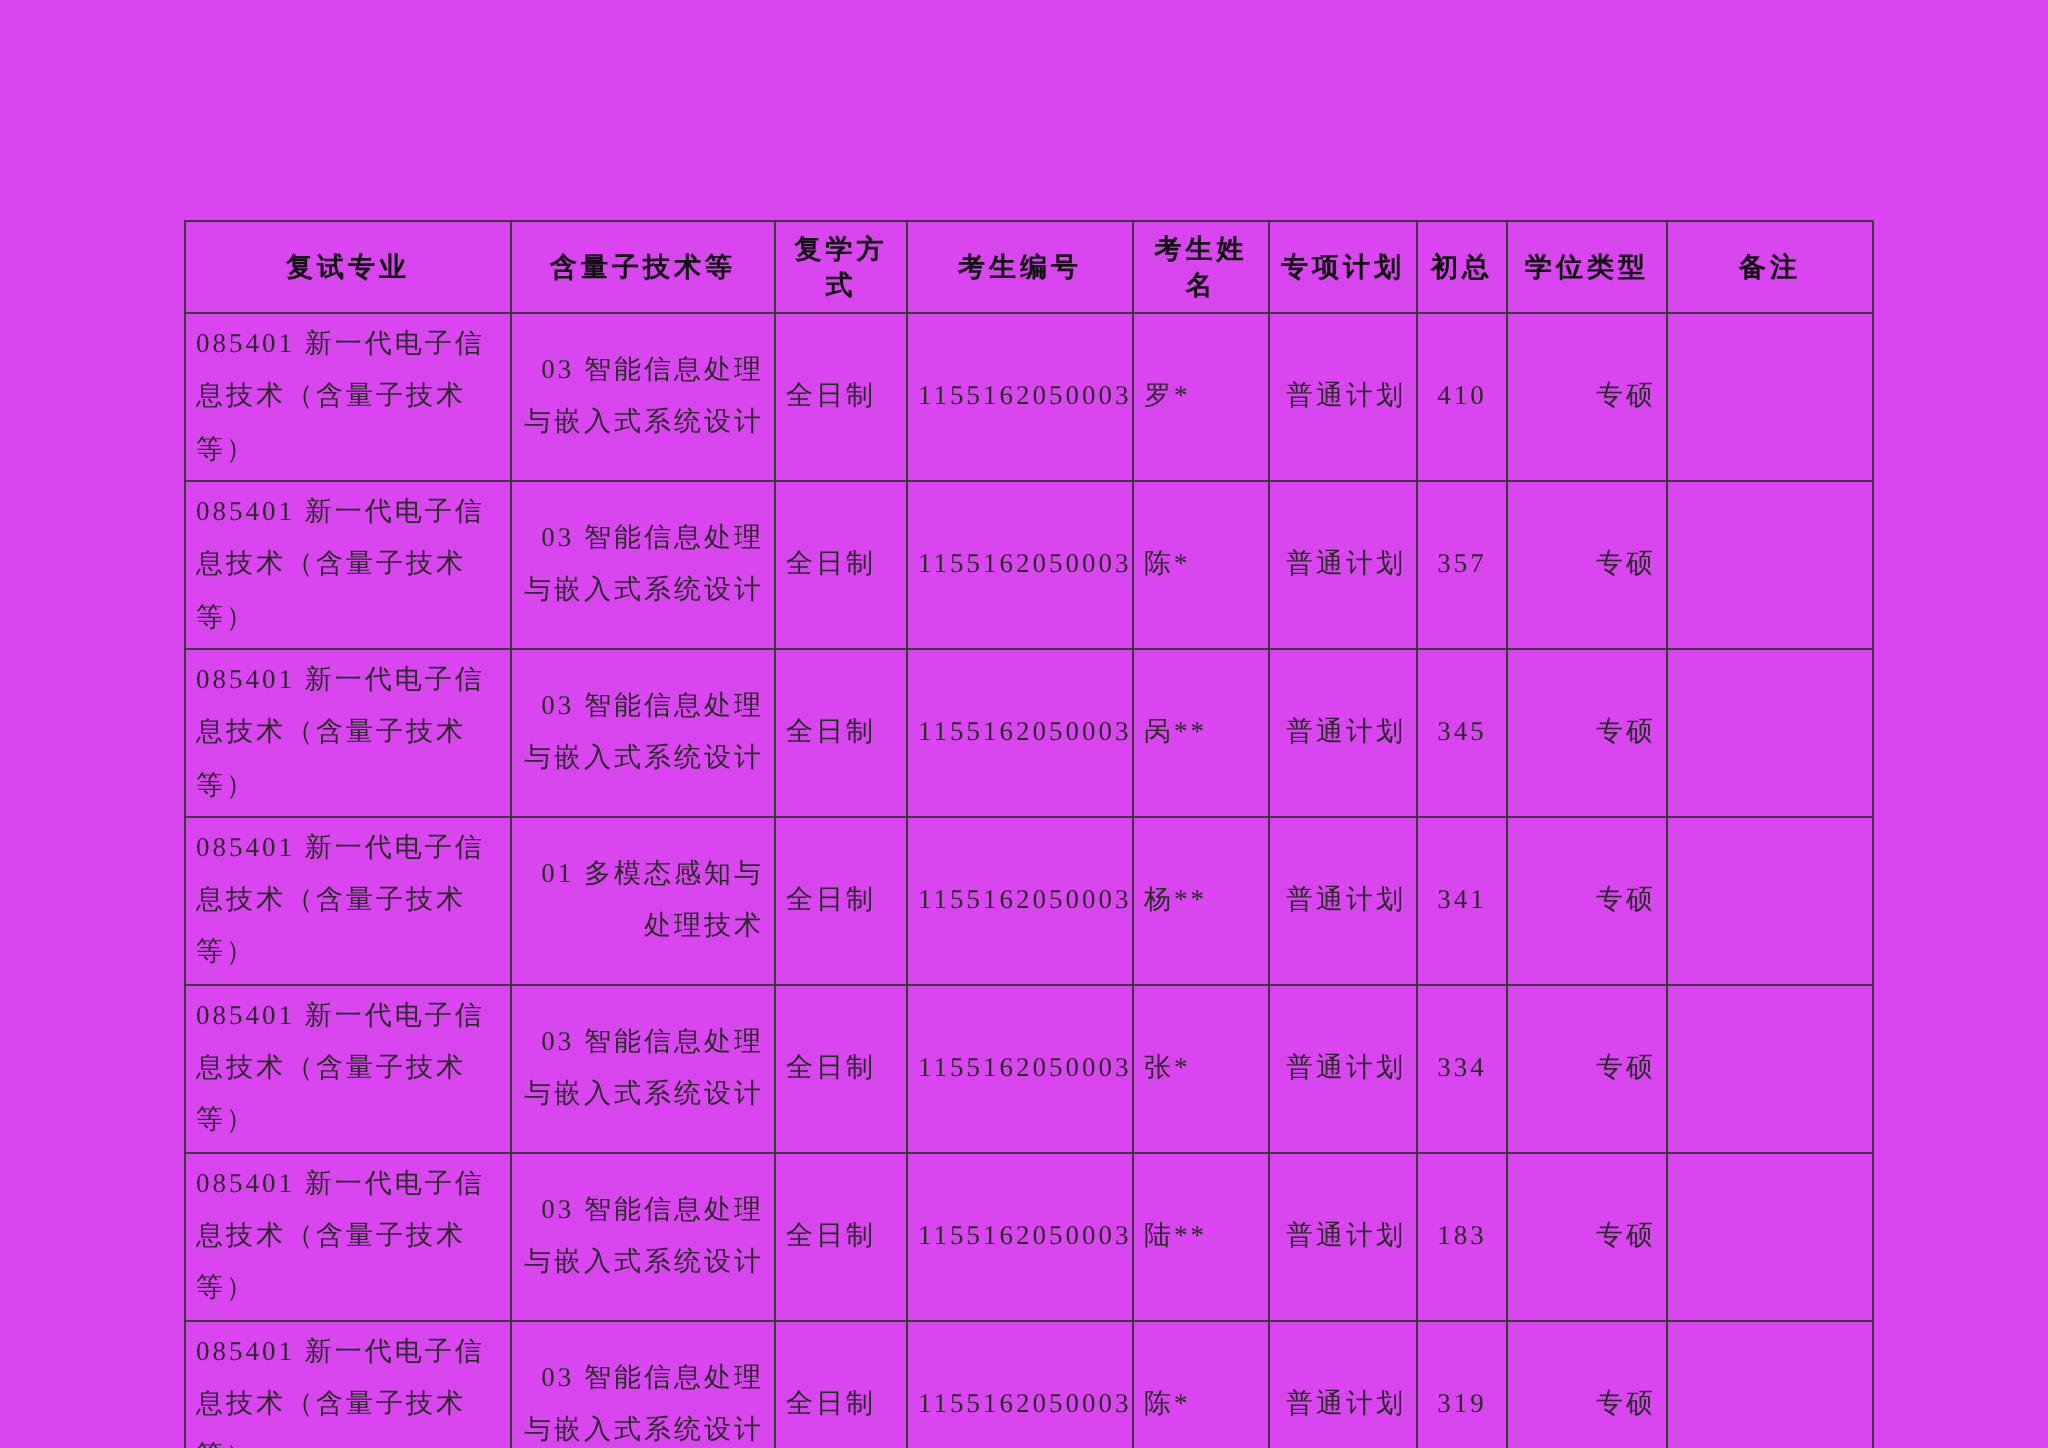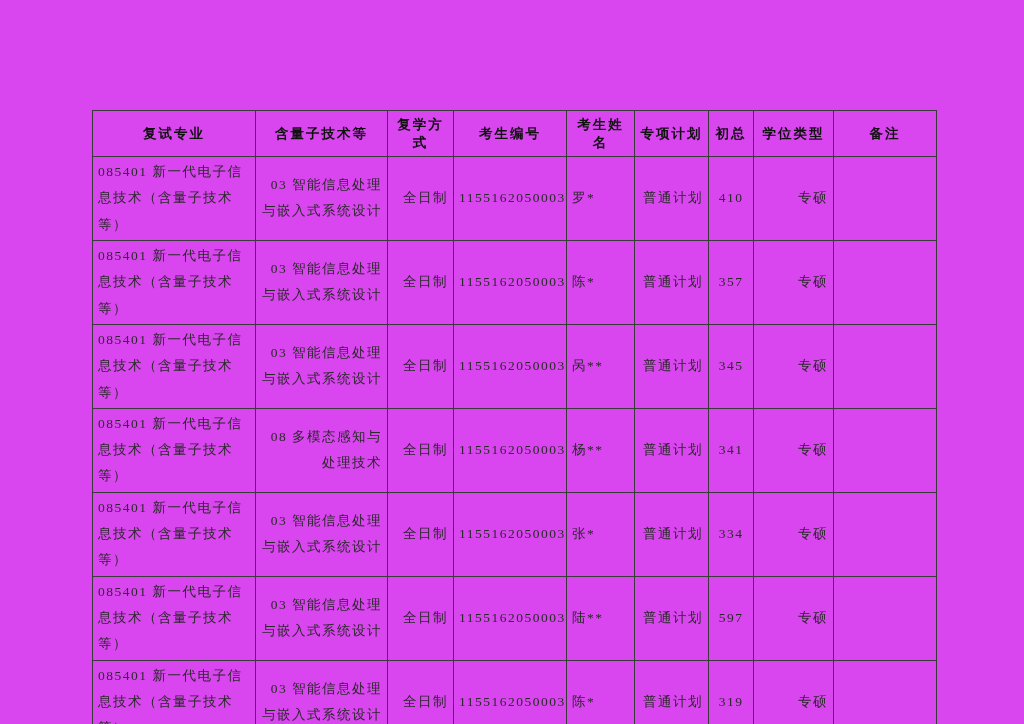--- a/index.html
+++ b/index.html
@@ -41,21 +41,21 @@
   }
   .roster tbody td {
     height: 49px;
     line-height: 1.95;
     letter-spacing: 1.5px;
     color: #2a2a2a;
   }
   
   .c-major    { text-align: left;  letter-spacing: 1.2px; }
   .c-dir      { text-align: right;  letter-spacing: 1.8px; }
-  .c-mode     { text-align: right; letter-spacing: 2px; }
+  .c-mode     { text-align: left; letter-spacing: 2px; }
   .c-no       { text-align: center; letter-spacing: 0; font-size: 14px; }
   .c-name     { text-align: left;  letter-spacing: 1px; padding-left: 8px; }
   .c-plan     { text-align: right; letter-spacing: 1.5px; }
   .c-score    { text-align: center; letter-spacing: 0.5px; font-size: 14px; }
   .c-degree   { text-align: right; letter-spacing: 2px; }
   .c-remark   { text-align: center; }
 </style>
 </head>
 <body>
 
@@ -114,21 +114,21 @@
       <td class="c-mode">全日制</td>
       <td class="c-no">115516205000340</td>
       <td class="c-name">呙**</td>
       <td class="c-plan">普通计划</td>
       <td class="c-score">345</td>
       <td class="c-degree">专硕</td>
       <td class="c-remark"></td>
     </tr>
         <tr>
       <td class="c-major">085401 新一代电子信息技术（含量子技术等）</td>
-      <td class="c-dir">08 多模态感知与处理技术</td>
+      <td class="c-dir">01 多模态感知与处理技术</td>
       <td class="c-mode">全日制</td>
       <td class="c-no">115516205000339</td>
       <td class="c-name">杨**</td>
       <td class="c-plan">普通计划</td>
       <td class="c-score">341</td>
       <td class="c-degree">专硕</td>
       <td class="c-remark"></td>
     </tr>
         <tr>
       <td class="c-major">085401 新一代电子信息技术（含量子技术等）</td>
@@ -141,21 +141,21 @@
       <td class="c-degree">专硕</td>
       <td class="c-remark"></td>
     </tr>
         <tr>
       <td class="c-major">085401 新一代电子信息技术（含量子技术等）</td>
       <td class="c-dir">03 智能信息处理与嵌入式系统设计</td>
       <td class="c-mode">全日制</td>
       <td class="c-no">115516205000372</td>
       <td class="c-name">陆**</td>
       <td class="c-plan">普通计划</td>
-      <td class="c-score">597</td>
+      <td class="c-score">183</td>
       <td class="c-degree">专硕</td>
       <td class="c-remark"></td>
     </tr>
         <tr>
       <td class="c-major">085401 新一代电子信息技术（含量子技术等）</td>
       <td class="c-dir">03 智能信息处理与嵌入式系统设计</td>
       <td class="c-mode">全日制</td>
       <td class="c-no">115516205000345</td>
       <td class="c-name">陈*</td>
       <td class="c-plan">普通计划</td>

